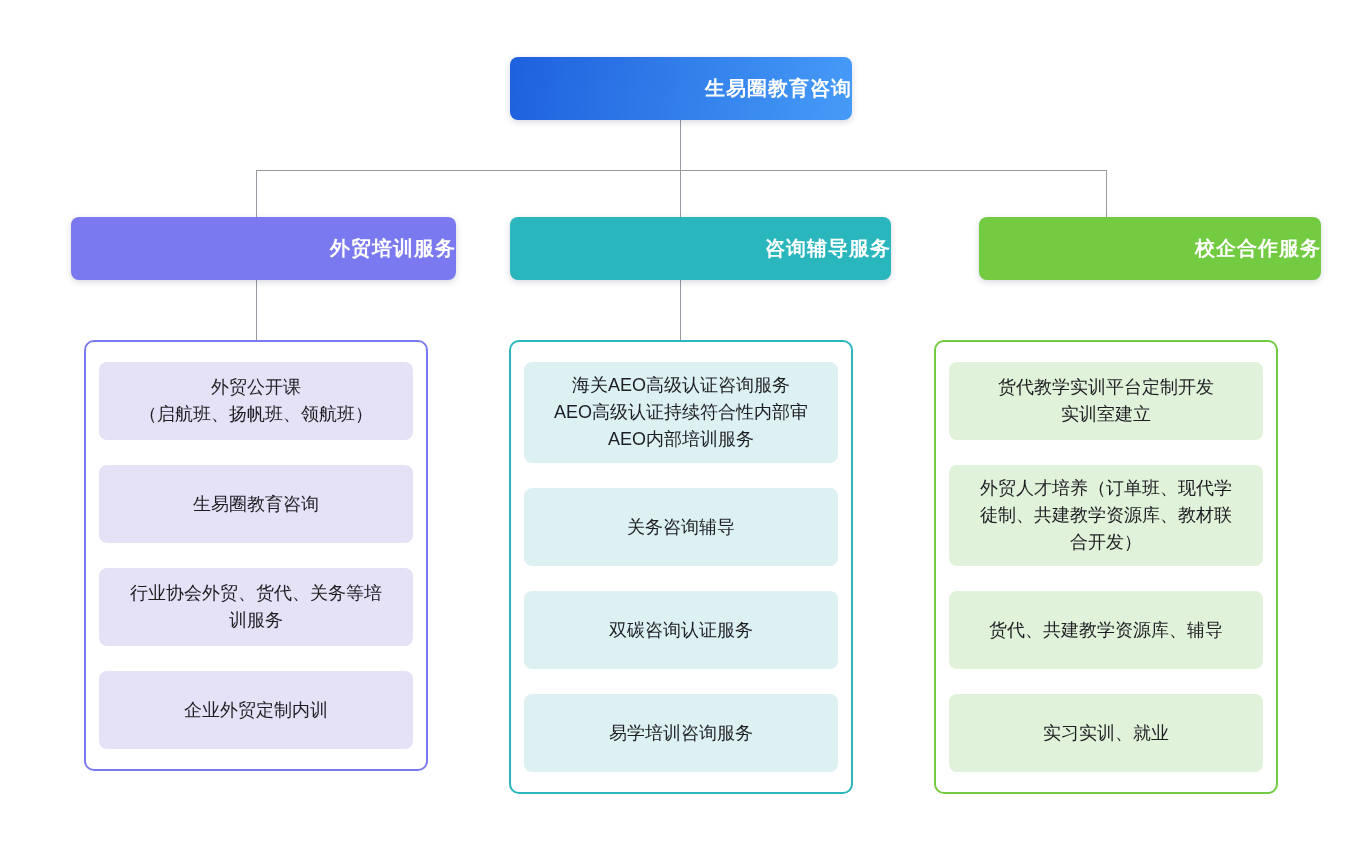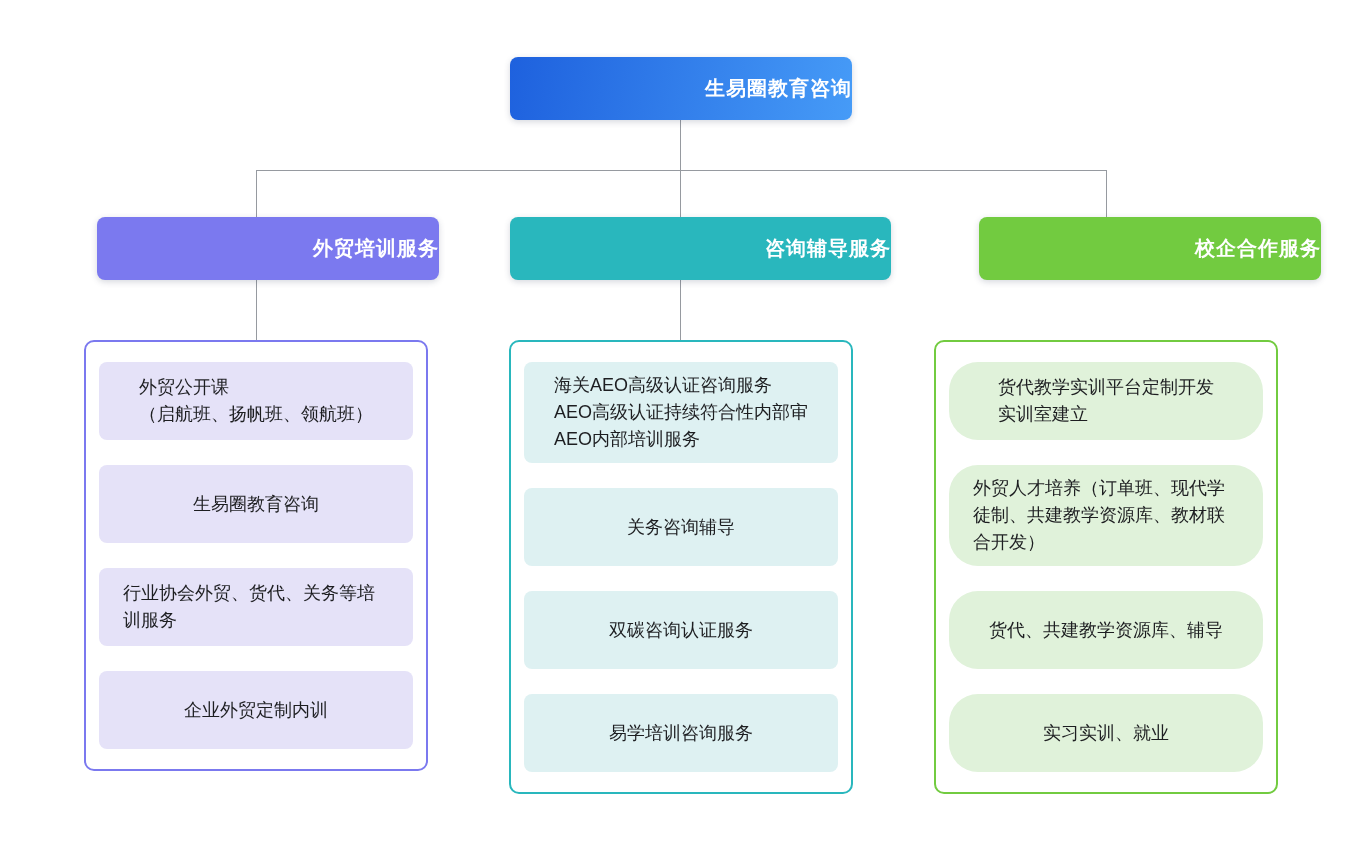--- a/index.html
+++ b/index.html
@@ -19,43 +19,43 @@
   .node {
     position:absolute; display:flex; align-items:center; justify-content:flex-end;
     color:#ffffff; font-weight:bold; font-size:20px; border-radius:8px;
     box-shadow:0 2px 6px rgba(50,60,90,.20); letter-spacing:1px;
   }
   .root-node {
     left:510px; top:57px; width:342px; height:63px;
     background:linear-gradient(100deg, var(--root-gradient-from,#1E61DE), var(--root-gradient-to,#469BF7));
   }
   .branch-header { top:217px; width:342px; height:63px; }
-  .hdr1 { left:97px;  background:var(--branch1-header,#7B79EF); }
+  .hdr1 { left:71px;  background:var(--branch1-header,#7B79EF);padding-left:43px; }
   .hdr2 { left:510px; background:var(--branch2-header,#29B7BD);padding-left:39px; }
   .hdr3 { left:979px; background:var(--branch3-header,#72CB40); }
 
   
   .container {
     position:absolute; top:340px; width:344px; box-sizing:border-box;
     background:#ffffff; border:2px solid #cccccc; border-radius:10px;
     padding:20px 13px; display:flex; flex-direction:column; gap:25px;
   }
   .cont1 { left:84px;  border-color:var(--branch1-header,#7B79EF); }
   .cont2 { left:509px; border-color:var(--branch2-header,#29B7BD); }
   .cont3 { left:934px; border-color:var(--branch3-header,#72CB40); }
 
   .item {
     box-sizing:border-box; min-height:78px; border-radius:8px;
     display:flex; align-items:center; justify-content:center;
-    font-size:18px; line-height:1.5; color:#1d1e21;
+    text-align:center; font-size:18px; line-height:1.5; color:#1d1e21;
     padding:10px 24px; white-space:pre-line;
   }
   .cont1 .item { background:var(--branch1-item-bg,#E5E2F8); }
   .cont2 .item { background:var(--branch2-item-bg,#DEF1F2); }
-  .cont3 .item { background:var(--branch3-item-bg,#E0F2DA);border-radius:29px; }
+  .cont3 .item { background:var(--branch3-item-bg,#E0F2DA); }
 </style>
 </head>
 <body>
 
 <div class="canvas">
 
   <div class="connector conn-root-v"></div>
   <div class="connector conn-h"></div>
   <div class="connector conn-left-v"></div>
   <div class="connector conn-right-v"></div>

